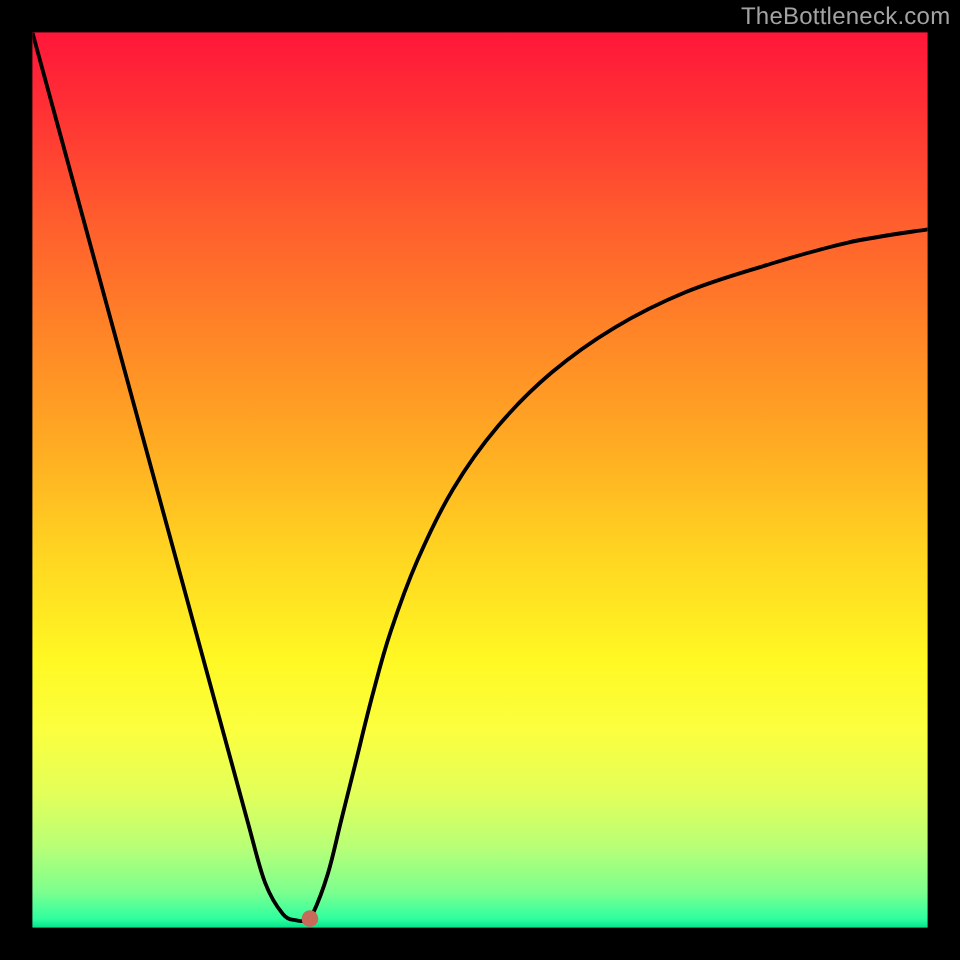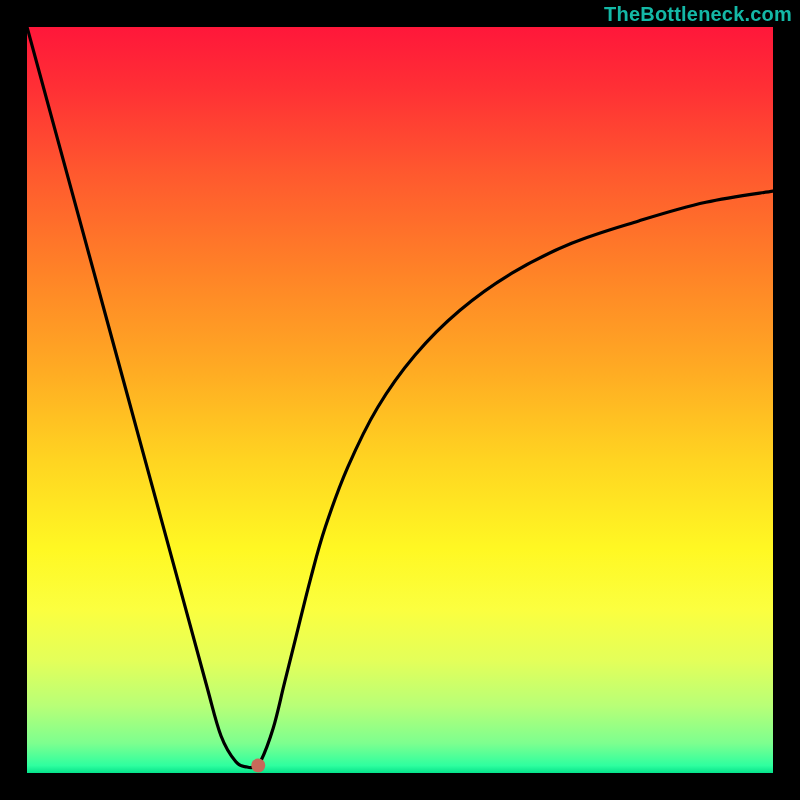--- a/index.html
+++ b/index.html
@@ -38,23 +38,23 @@
       #b8ff77 91%,
       #7dff8f 96%,
       #2fff9f 99%,
       #05e38b 100%
     );
   }
   .watermark {
     position: absolute;
     top: 3px;
     right: 8px;
-    color: #14b8a6;
+    color: #a3a3a3;
     font-size: 20px;
-    font-weight: 700;
+    font-weight: 400;
     letter-spacing: 0.2px;
     user-select: none;
   }
   svg.curve {
     position: absolute;
     top: 0;
     left: 0;
     width: 746px;
     height: 746px;
   }

